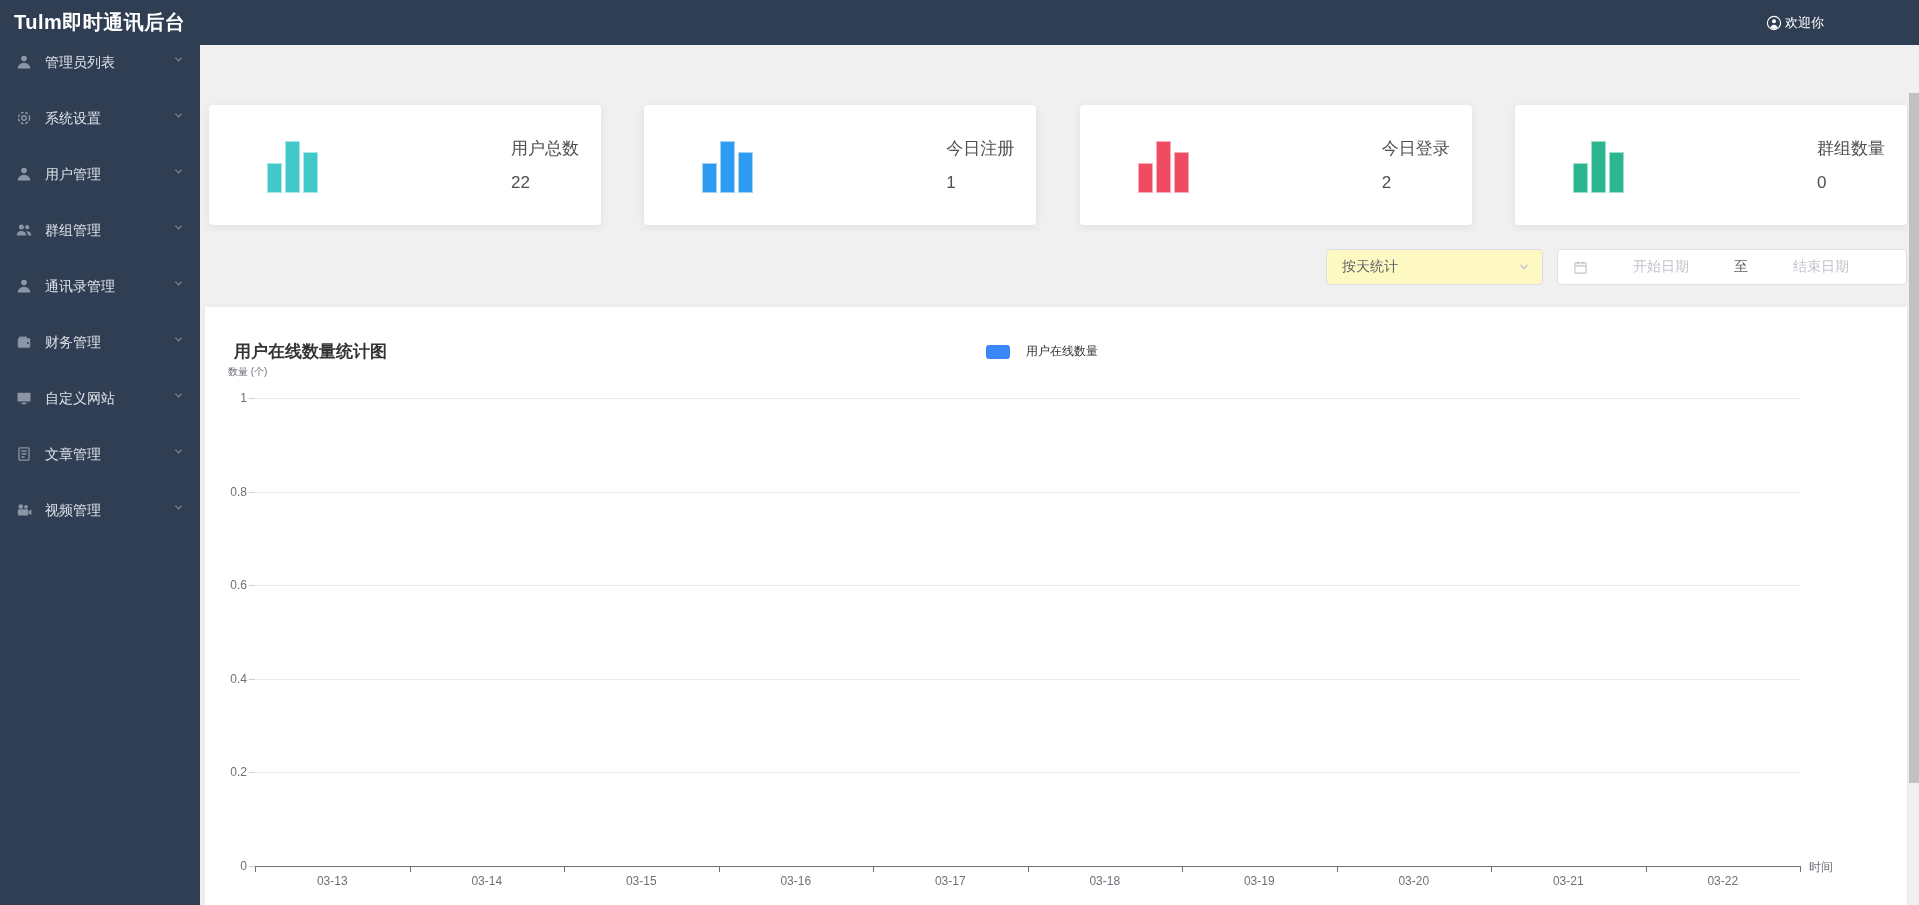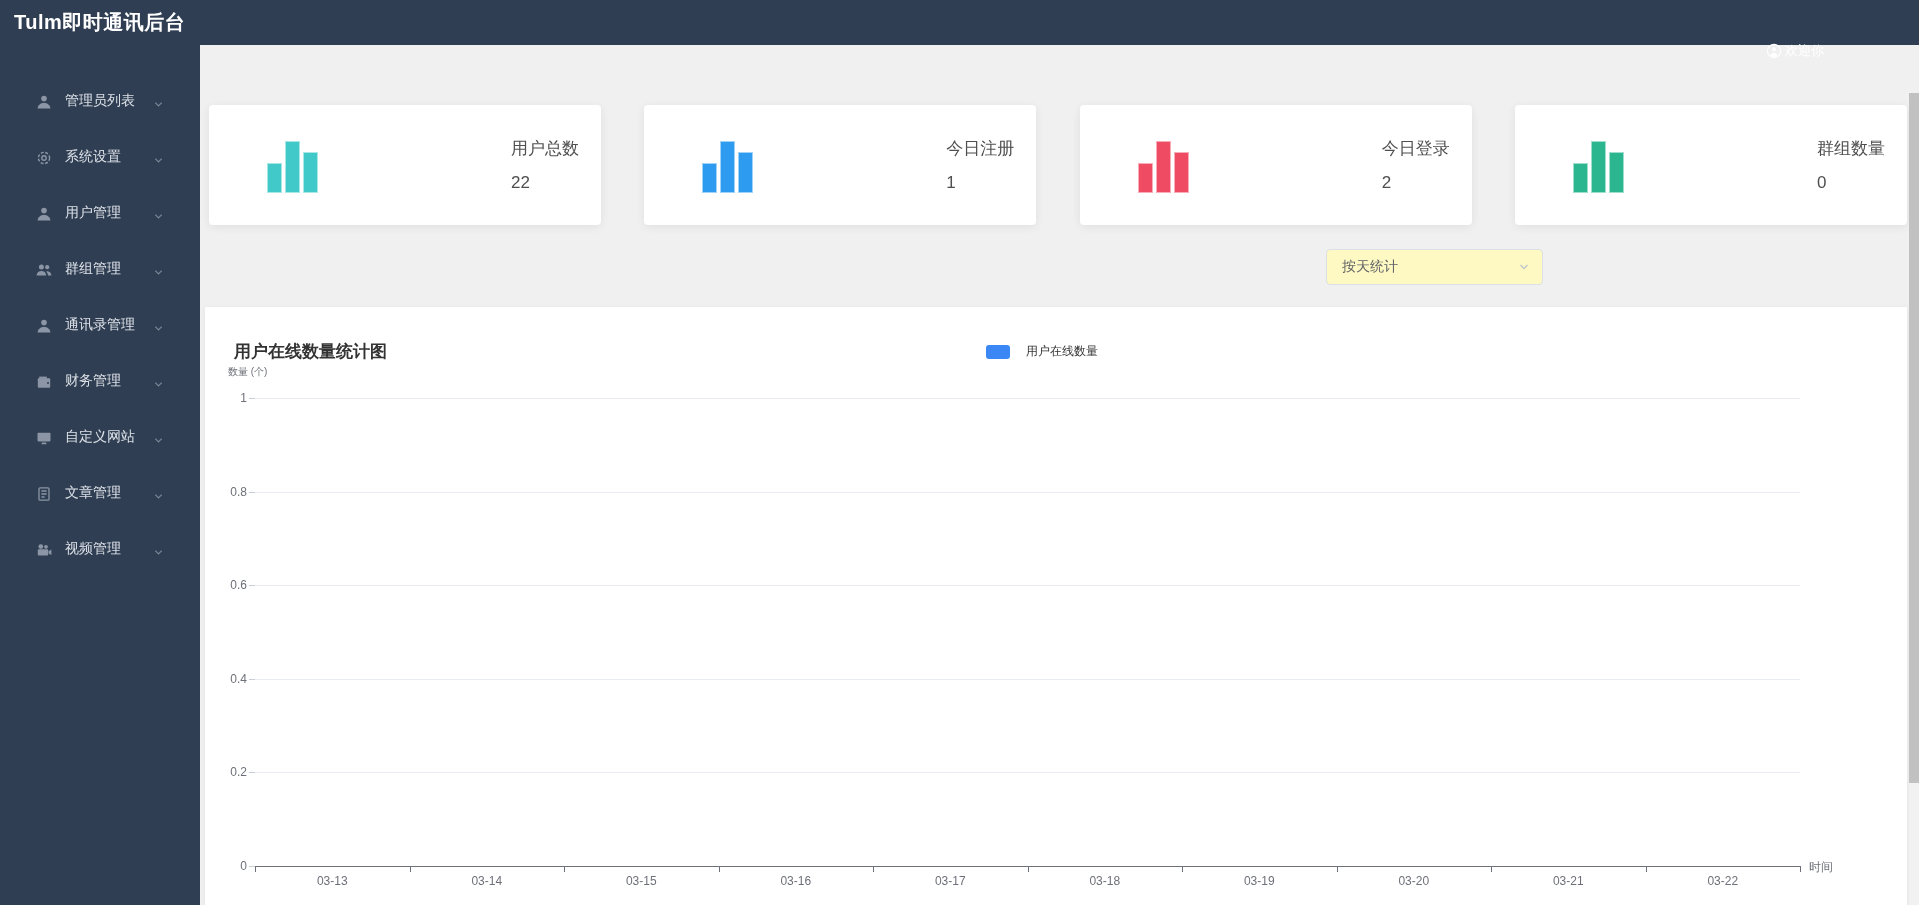--- a/index.html
+++ b/index.html
@@ -2,25 +2,25 @@
 <html><head>
 <meta charset="utf-8">
 <style>
   * { margin:0; padding:0; box-sizing:border-box; }
   html,body { width:1919px; height:905px; overflow:hidden;
               font-family:"Liberation Sans","DejaVu Sans",sans-serif; background:#f0f0f0; }
 
   
   .header { position:absolute; top:0; left:0; width:1919px; height:45px; background:#2f3e52; z-index:5; }
   .brand { position:absolute; left:14px; top:0; line-height:45px; font-size:20px; font-weight:bold; color:#ffffff; letter-spacing:0.5px; }
-  .welcome { position:absolute; right:95px; top:0; height:45px; display:flex; align-items:center; gap:3px; color:#ffffff; font-size:13px; cursor:pointer;margin-top:28px; }
+  .welcome { position:absolute; right:95px; top:0; height:45px; display:flex; align-items:center; gap:3px; color:#ffffff; font-size:13px; cursor:pointer; }
 
   
   .sidebar { position:absolute; top:45px; left:0; width:200px; height:860px; background:#2f3e52; padding-top:9px; }
-  .menu-item { height:56px; display:flex; align-items:flex-end; padding:0 36px; cursor:pointer;font-family:Liberation Mono, monospace; }
+  .menu-item { height:56px; display:flex; align-items:flex-start; padding:0 16px; cursor:pointer;font-family:Liberation Mono, monospace; }
   .menu-icon { width:16px; height:16px; flex:0 0 16px; }
   .menu-label { margin-left:13px; font-size:14px; color:#dce1e8; }
   .menu-chevron { margin-left:auto; width:11px; height:11px; }
 
   
   .main { position:absolute; left:200px; top:45px; width:1719px; height:860px; background:#f0f0f0; overflow:hidden; }
 
   .cards { position:absolute; left:9px; top:60px; width:1698px; display:flex; justify-content:space-between;gap:41px; }
   .stat-card { width:392px; height:120px; background:#ffffff; border-radius:4px;
                box-shadow:0 2px 10px rgba(0,0,0,0.07); display:flex; align-items:center; }
@@ -236,20 +236,29 @@
     </div>
   </div>
 
   <div class="filter-select">
     <span class="filter-select-value">按天统计</span>
     <svg class="select-chevron" viewBox="0 0 12 12" fill="none" stroke="#c0c4cc" stroke-width="1.3">
         <path d="M2.5 4l3.5 3.5L9.5 4"></path>
       </svg>
   </div>
 
+  <div class="date-range">
+    <svg class="cal" viewBox="0 0 16 16" fill="none" stroke="#c0c4cc" stroke-width="1.2">
+      <rect x="2" y="3" width="12" height="11" rx="1"></rect>
+        <path d="M2 6.3h12M5.5 1.6v2.8M10.5 1.6v2.8"></path>
+    </svg>
+    <span class="range-input">开始日期</span>
+    <span class="range-sep">至</span>
+    <span class="range-input">结束日期</span>
+  </div>
 
   <div class="chart-panel" id="chart-panel">
     <div class="chart-title">用户在线数量统计图</div>
     <div class="legend">
       <span class="legend-swatch" id="legend-swatch" style="background: rgb(59, 135, 246);"></span>
       <span class="legend-label">用户在线数量</span>
     </div>
     <div class="y-name">数量 (个)</div>
     <div class="x-axis-line"></div>
     <div class="x-name">时间</div>

